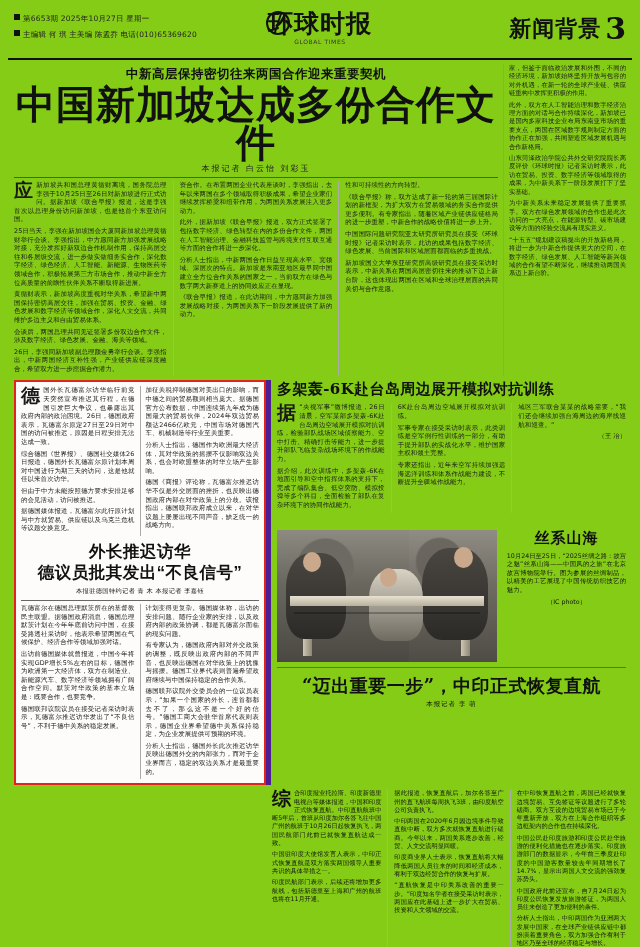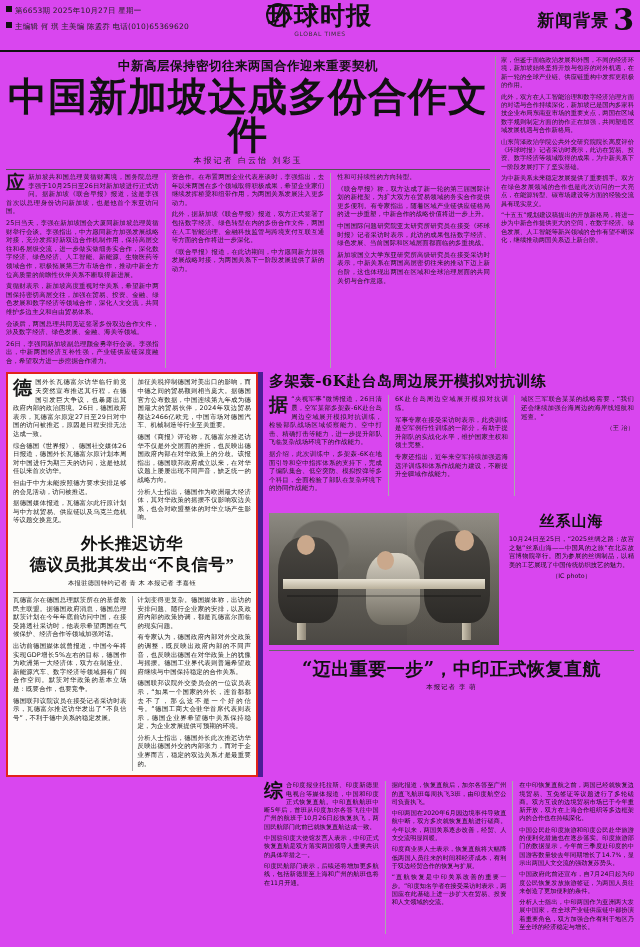--- a/index.html
+++ b/index.html
@@ -6,22 +6,22 @@
   body{
     width:640px;height:947px;
     background:#f4f2ef;
     font-family:"DejaVu Sans", sans-serif;
     color:#111;
     overflow:hidden;
     position:relative;
   }
   .page{
     position:absolute;inset:0;
-    background:#d946ef;
-    padding:0;
+    background:#84cc16;
+    padding:8px;
   }
   
   .masthead{
     position:relative;
     height:52px;
     border-bottom:2px solid #111;
     padding:3px 6px 0 6px;
     box-sizing:border-box;
   }
   .mast-left{
@@ -56,21 +56,21 @@
   }
   .mast-logo .en{
     font-size:6px;letter-spacing:.6px;color:#333;margin-top:1px;
   }
   .mast-right{
     position:absolute;right:6px;top:6px;
     display:flex;align-items:center;gap:4px;
   }
   .mast-right .label{
     font-family:"DejaVu Serif", serif;
-    font-weight:bold;font-size:17px;letter-spacing:1px;
+    font-weight:bold;font-size:22px;letter-spacing:1px;
   }
   .mast-right .num{
     font-family:"DejaVu Serif", serif;
     font-weight:bold;font-size:30px;line-height:28px;
   }
 
   
   .top-wrap{
     display:flex;
     padding:4px 6px 0 6px;
@@ -138,21 +138,21 @@
   .box-red{
     flex:0 0 252px;
     border:2px solid #e2231a;
     padding:4px 5px;
     box-sizing:border-box;
     background:#fdfcfa;
   }
   .box-red .two{display:flex;gap:5px;}
   .box-red .two .col{flex:1;}
   .redhead{
-    font-family:Liberation Serif, serif;
+    font-family:Liberation Sans, sans-serif;
     font-weight:bold;
     font-size:16.5px;line-height:21px;
     text-align:center;letter-spacing:.5px;
     margin:5px 0 4px 0;
   }
   .redbyline{
     font-size:6.2px;text-align:center;letter-spacing:.4px;
     margin-bottom:4px;
   }
 
@@ -278,20 +278,21 @@
             <p>黄循财表示，新加坡高度重视对华关系，希望新中两国保持密切高层交往，加强在贸易、投资、金融、绿色发展和数字经济等领域合作，深化人文交流，共同维护多边主义和自由贸易体系。</p>
             <p>会谈后，两国总理共同见证签署多份双边合作文件，涉及数字经济、绿色发展、金融、海关等领域。</p>
             <p>26日，李强同新加坡副总理颜金勇举行会谈。李强指出，中新两国经济互补性强，产业链供应链深度融合，希望双方进一步挖掘合作潜力。</p>
           </div>
         </div>
         <div class="col-sep"></div>
         <div class="col">
           <div class="bodytext">
             <p>资合作。在布置两国企业代表座谈时，李强指出，去年以来两国在多个领域取得积极成果，希望企业家们继续发挥桥梁和纽带作用，为两国关系发展注入更多动力。</p>
             <p>此外，据新加坡《联合早报》报道，双方正式签署了包括数字经济、绿色转型在内的多份合作文件，两国在人工智能治理、金融科技监管与跨境支付互联互通等方面的合作将进一步深化。</p>
+            <p>分析人士指出，中新两国合作日益呈现高水平、宽领域、深层次的特点。新加坡是东南亚地区最早同中国建立全方位合作关系的国家之一，当前双方在绿色与数字两大新赛道上的协同效应正在显现。</p>
             <p>《联合早报》报道，在此访期间，中方愿同新方加强发展战略对接，为两国关系下一阶段发展提供了新的动力。</p>
           </div>
         </div>
         <div class="col-sep"></div>
         <div class="col">
           <div class="bodytext">
             <p>性和可持续性的方向转型。</p>
             <p>《联合早报》称，双方达成了新一轮的第三届国际计划的新框架，为扩大双方在贸易领域的务实合作提供更多便利。有专家指出，随着区域产业链供应链格局的进一步重塑，中新合作的战略价值将进一步上升。</p>
             <p>中国国际问题研究院亚太研究所研究员在接受《环球时报》记者采访时表示，此访的成果包括数字经济、绿色发展、当前国际和区域层面都面临的多重挑战。</p>
             <p>新加坡国立大学东亚研究所高级研究员在接受采访时表示，中新关系在两国高层密切往来的推动下迈上新台阶，这也体现出两国在区域和全球治理层面的共同关切与合作意愿。</p>
@@ -320,22 +321,22 @@
             <p><span class="dropcap">德</span><span>国外长瓦德富尔访华临行前竟天突然宣布推迟其行程，在德国引发巨大争议，也暴露出其政府内部的政治困境。26日，德国政府表示，瓦德富尔原定27日至29日对中国的访问被推迟，原因是日程安排无法达成一致。</span></p>
             <p>综合德国《世界报》、德国社交媒体26日报道，德国外长瓦德富尔原计划本周对中国进行为期三天的访问，这是他就任以来首次访华。</p>
             <p>但由于中方未能按照德方要求安排足够的会见活动，访问被推迟。</p>
             <p>据德国媒体报道，瓦德富尔此行原计划与中方就贸易、供应链以及乌克兰危机等议题交换意见。</p>
           </div>
         </div>
         <div class="col-sep"></div>
         <div class="col">
           <div class="bodytext">
             <p>加征关税抑制德国对美出口的影响，而中德之间的贸易额则相当庞大。据德国官方公布数据，中国连续第九年成为德国最大的贸易伙伴，2024年双边贸易额达2466亿欧元，中国市场对德国汽车、机械制造等行业至关重要。</p>
+            <p>分析人士指出，德国作为欧洲最大经济体，其对华政策的摇摆不仅影响双边关系，也会对欧盟整体的对华立场产生影响。</p>
             <p>德国《商报》评论称，瓦德富尔推迟访华不仅是外交层面的挫折，也反映出德国政府内部在对华政策上的分歧。该报指出，德国联邦政府成立以来，在对华议题上屡屡出现不同声音，缺乏统一的战略方向。</p>
-            <p>分析人士指出，德国作为欧洲最大经济体，其对华政策的摇摆不仅影响双边关系，也会对欧盟整体的对华立场产生影响。</p>
           </div>
         </div>
       </div>
 
       <div class="redhead">
         <div>外长推迟访华</div>
         <div>德议员批其发出“不良信号”</div>
       </div>
       <div class="redbyline">本报驻德国特约记者  青 木  本报记者  李嘉钰</div>
       <div class="hline"></div>

